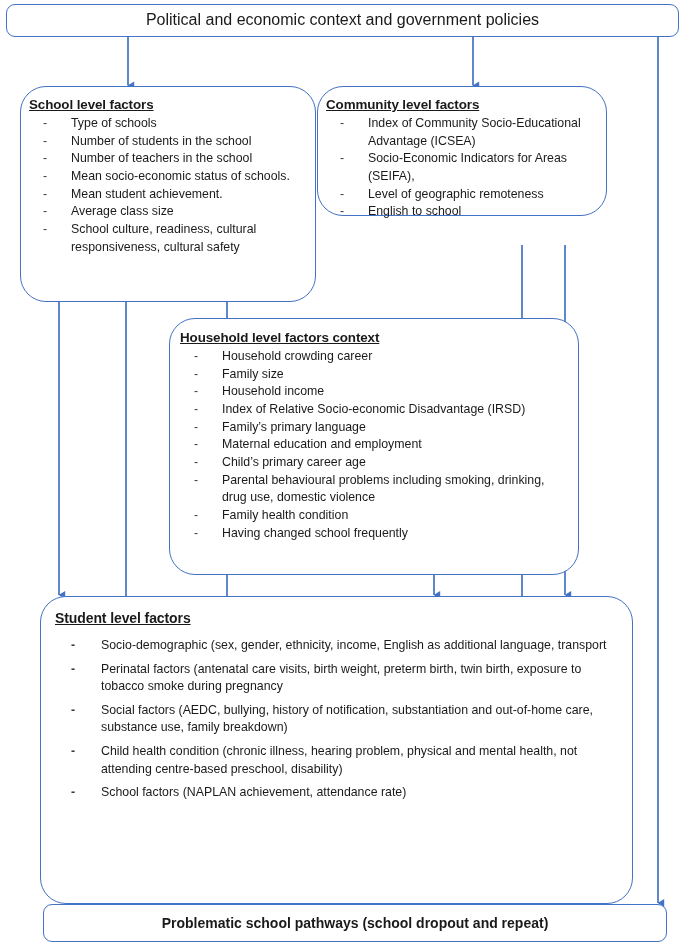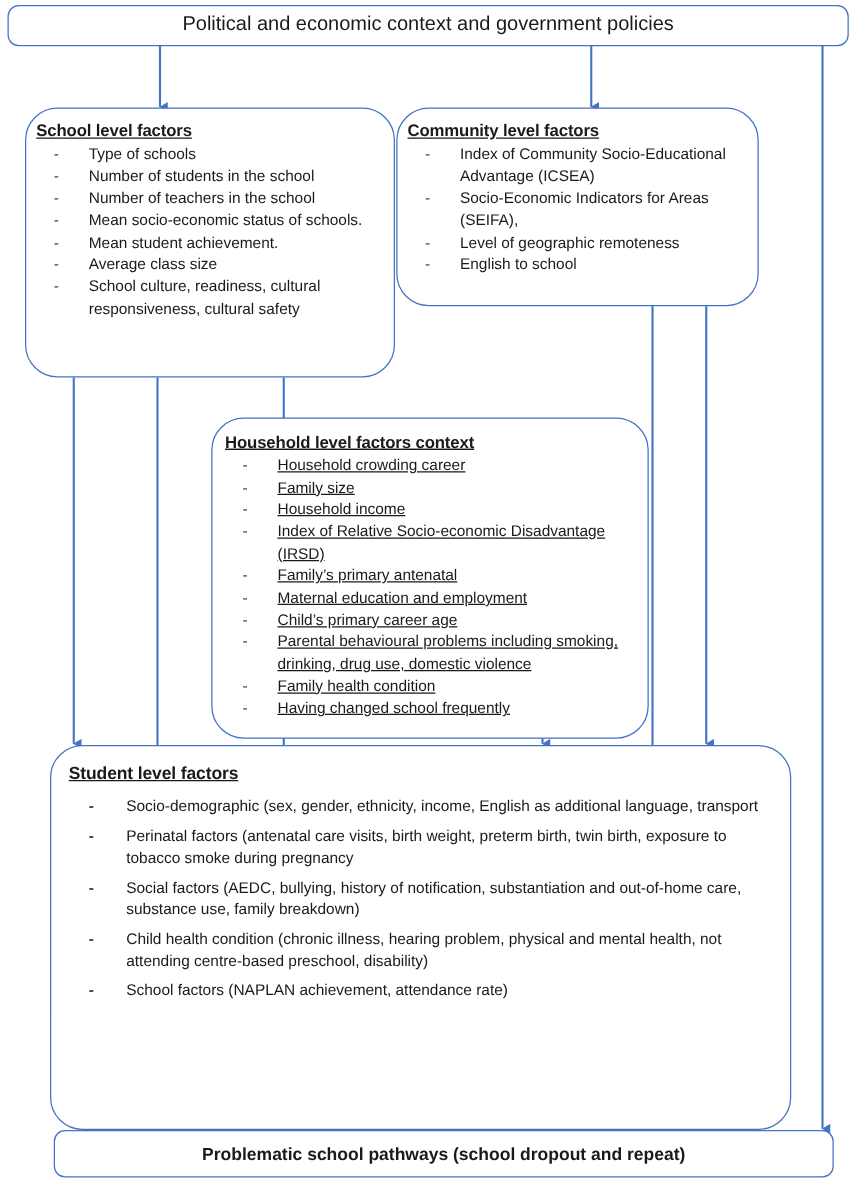--- a/index.html
+++ b/index.html
@@ -120,41 +120,41 @@
         <li><span class="dash">-</span><span>Number of students in the school</span></li>
         <li><span class="dash">-</span><span>Number of teachers in the school</span></li>
         <li><span class="dash">-</span><span>Mean socio-economic status of schools.</span></li>
         <li><span class="dash">-</span><span>Mean student achievement.</span></li>
         <li><span class="dash">-</span><span>Average class size</span></li>
         <li><span class="dash">-</span><span>School culture, readiness, cultural responsiveness, cultural safety</span></li>
       </ul>
     </div>
   </div>
 
-  <div class="box soft" style="left:317px;top:86px;width:290px;height:159px;">
+  <div class="box soft" style="left:317px;top:86px;width:290px;height:130px;">
     <div class="pad" style="padding-right:14px;">
       <div class="btitle">Community level factors</div>
       <ul class="items">
         <li><span class="dash">-</span><span>Index of Community Socio-Educational Advantage (ICSEA)</span></li>
         <li><span class="dash">-</span><span>Socio-Economic Indicators for Areas (SEIFA),</span></li>
         <li><span class="dash">-</span><span>Level of geographic remoteness</span></li>
         <li><span class="dash">-</span><span>English to school</span></li>
       </ul>
     </div>
   </div>
 
-  <div class="box soft" style="left:169px;top:334px;width:350px;height:257px;text-decoration:underline;">
+  <div class="box soft" style="left:169px;top:318px;width:410px;height:257px;">
     <div class="pad" style="padding:10px 10px 8px 10px;">
       <div class="btitle">Household level factors context</div>
       <ul class="items">
         <li><span class="dash">-</span><span>Household crowding career</span></li>
         <li><span class="dash">-</span><span>Family size</span></li>
         <li><span class="dash">-</span><span>Household income</span></li>
         <li><span class="dash">-</span><span>Index of Relative Socio-economic Disadvantage (IRSD)</span></li>
-        <li><span class="dash">-</span><span>Family’s primary antenatal</span></li>
+        <li><span class="dash">-</span><span>Family’s primary language</span></li>
         <li><span class="dash">-</span><span>Maternal education and employment</span></li>
         <li><span class="dash">-</span><span>Child’s primary career age</span></li>
         <li><span class="dash">-</span><span>Parental behavioural problems including smoking, drinking, drug use, domestic violence</span></li>
         <li><span class="dash">-</span><span>Family health condition</span></li>
         <li><span class="dash">-</span><span>Having changed school frequently</span></li>
       </ul>
     </div>
   </div>
 
   <div class="box soft" style="left:40px;top:596px;width:593px;height:308px;">

